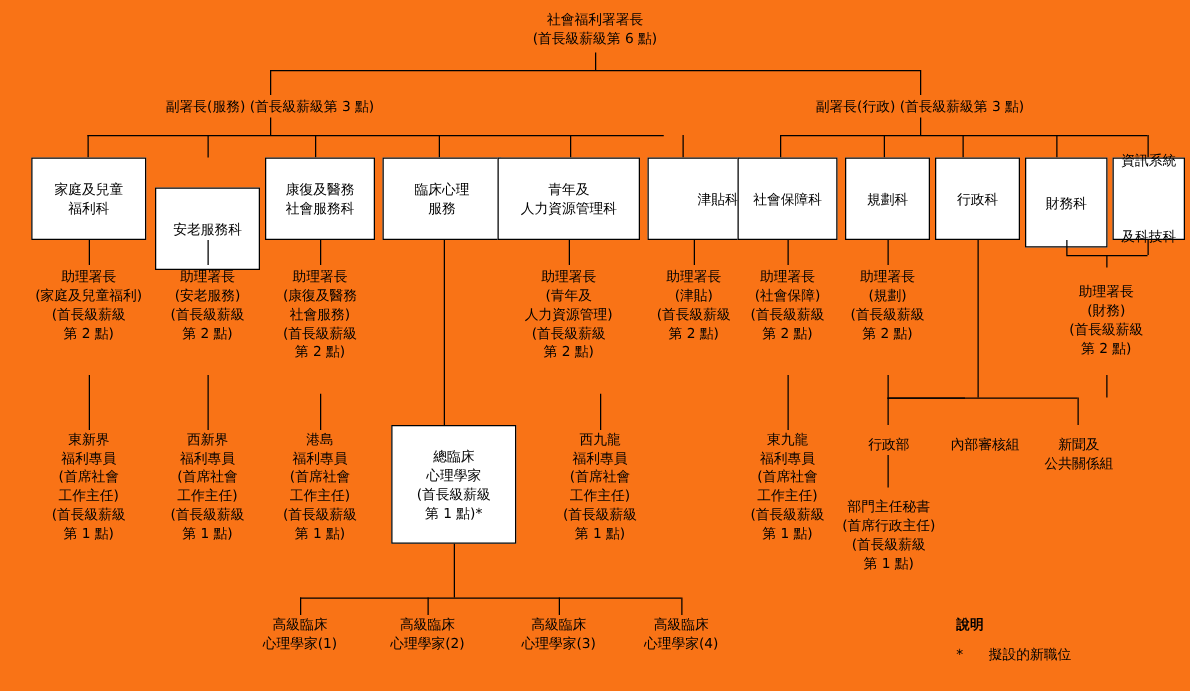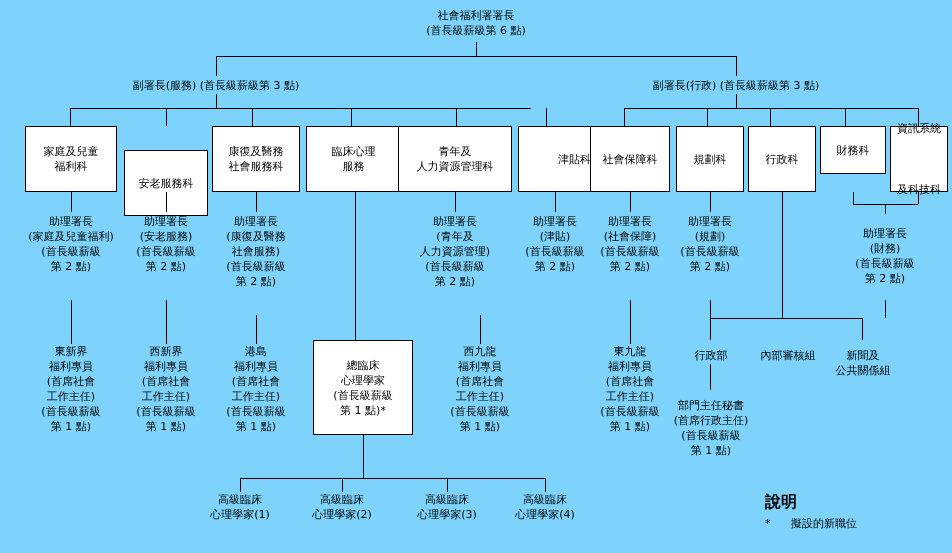--- a/index.html
+++ b/index.html
@@ -9,21 +9,21 @@
     background: #ffffff;
   }
   body {
     font-family: "DejaVu Sans", "Liberation Sans", sans-serif;
     color: #000000;
   }
   #chart {
     position: relative;
     width: 952px;
     height: 553px;
-    background: #7dd3fc;
+    background: #f97316;
     overflow: hidden;
   }
   
   .node {
     position: absolute;
     box-sizing: border-box;
     text-align: center;
     font-size: 11px;
     line-height: 15px;
     color: #000;
@@ -46,21 +46,21 @@
     width: 0;
     border-left: 1px solid #000;
   }
   .hline {
     position: absolute;
     height: 0;
     border-top: 1px solid #000;
   }
   .legend-title {
     position: absolute;
-    font-size: 16px;
+    font-size: 11px;
     font-weight: bold;
   }
   .legend-row {
     position: absolute;
     font-size: 11px;
     white-space: nowrap;
   }
   .legend-star {
     display: inline-block;
     width: 26px;
@@ -141,21 +141,21 @@
   </div>
 
   <div class="node boxed" style="left:676px; top:126px; width:68px; height:66px;">
     <span class="ln">規劃科</span>
   </div>
 
   <div class="node boxed" style="left:748px; top:126px; width:68px; height:66px;">
     <span class="ln">行政科</span>
   </div>
 
-  <div class="node boxed" style="left:820px; top:126px; width:66px; height:48px;">
+  <div class="node boxed" style="left:820px; top:126px; width:66px; height:72px;">
     <span class="ln">財務科</span>
   </div>
 
   <div class="node boxed" style="left:890px; top:126px; width:58px; height:66px;gap:46px;">
     <span class="ln">資訊系統</span>
     <span class="ln">及科技科</span>
   </div>
 
   <div class="vline" style="left:71px;  top:192px; height:20px;"></div>
   <div class="vline" style="left:166px; top:192px; height:20px;"></div>

